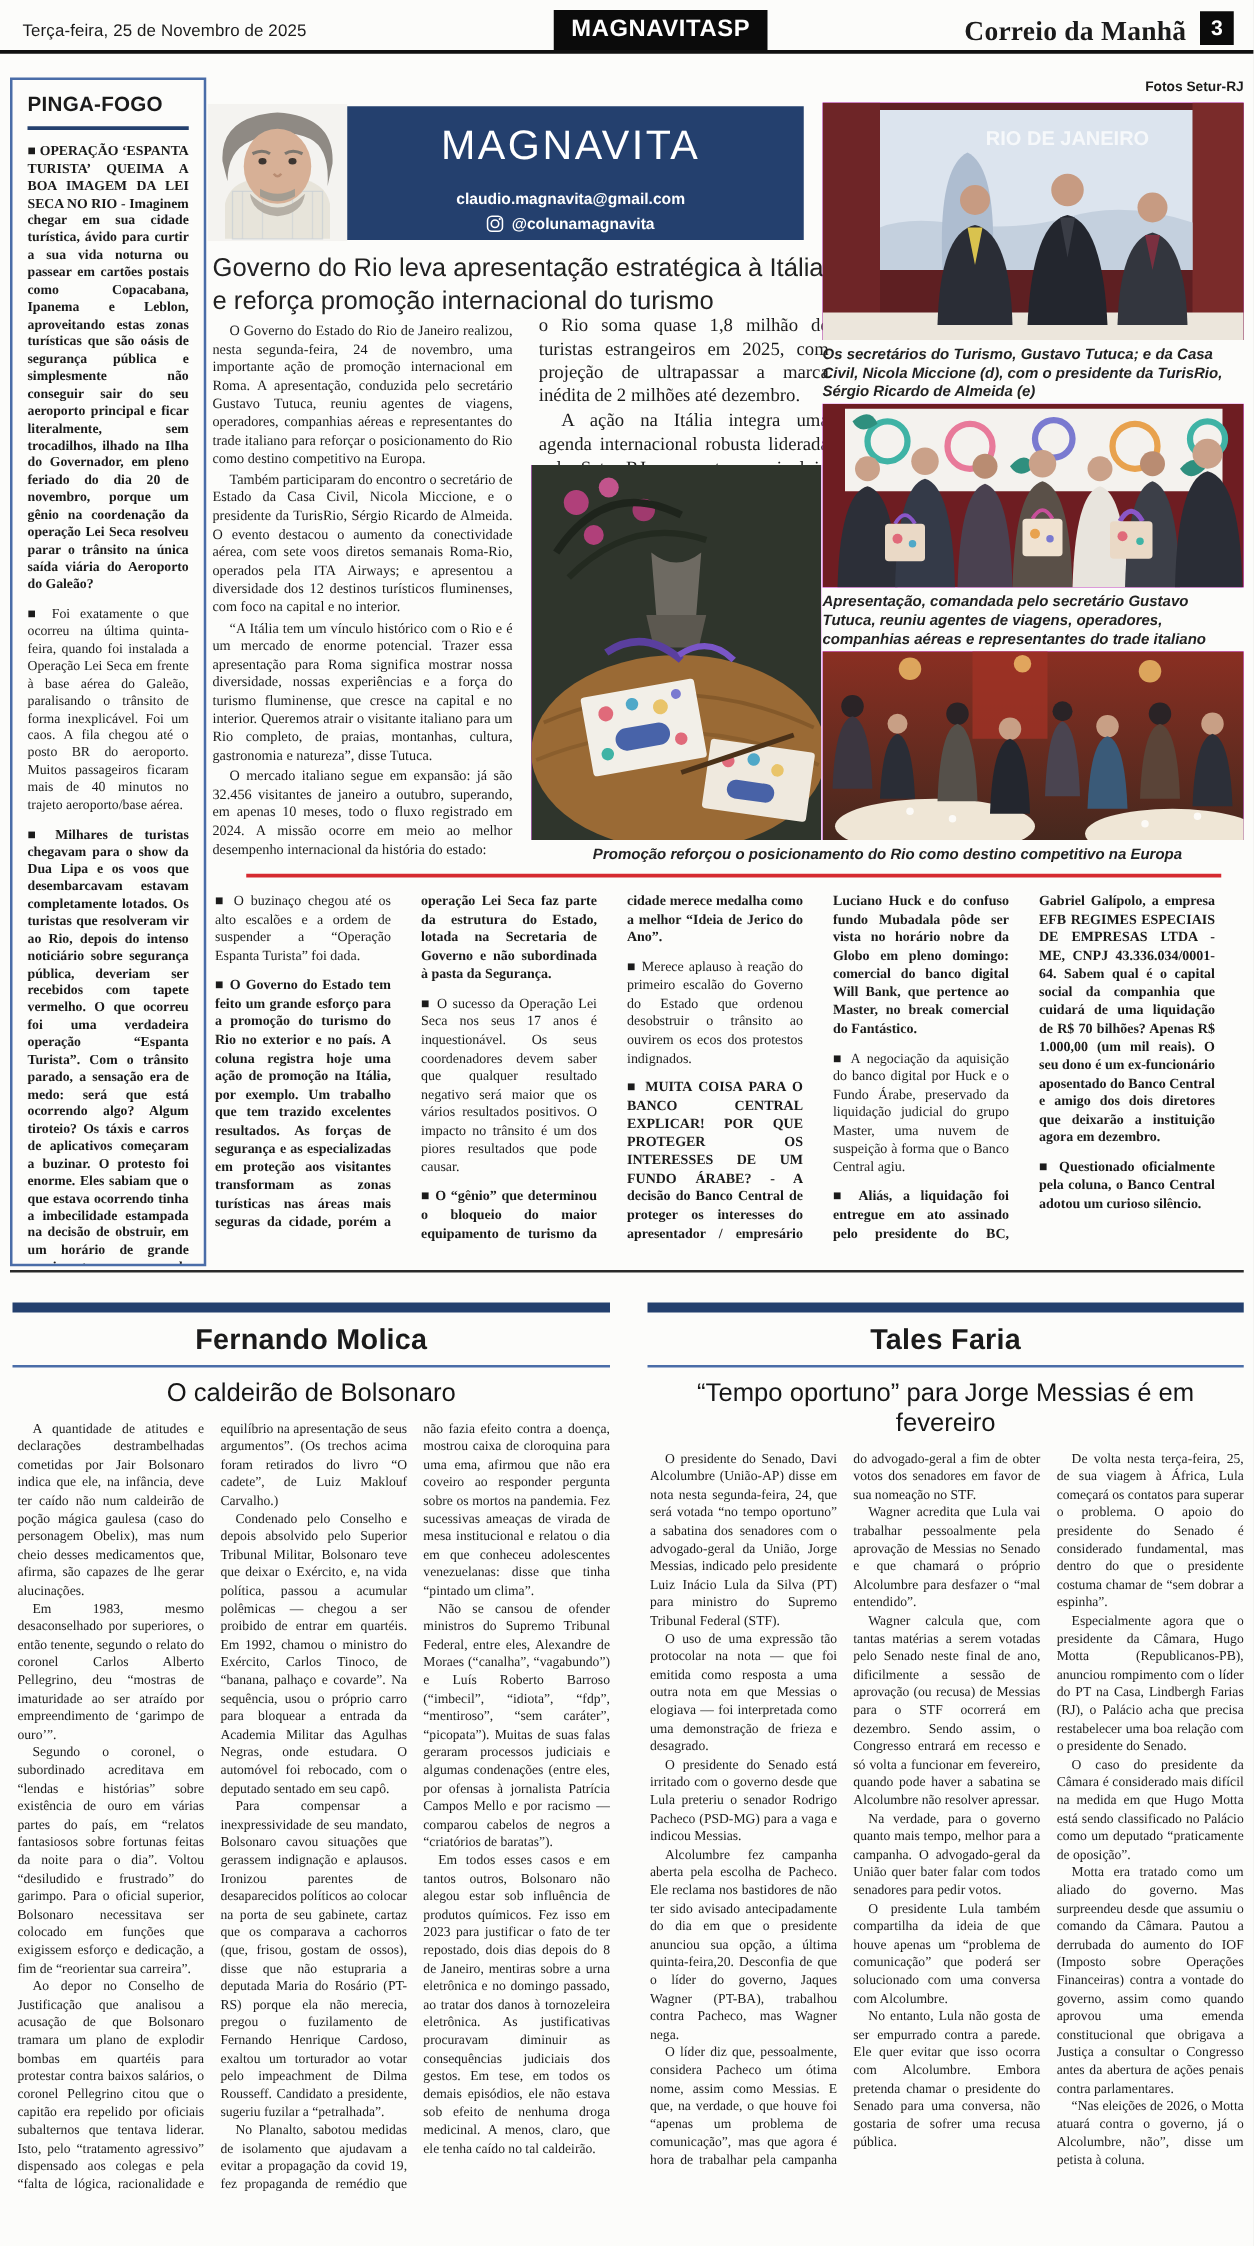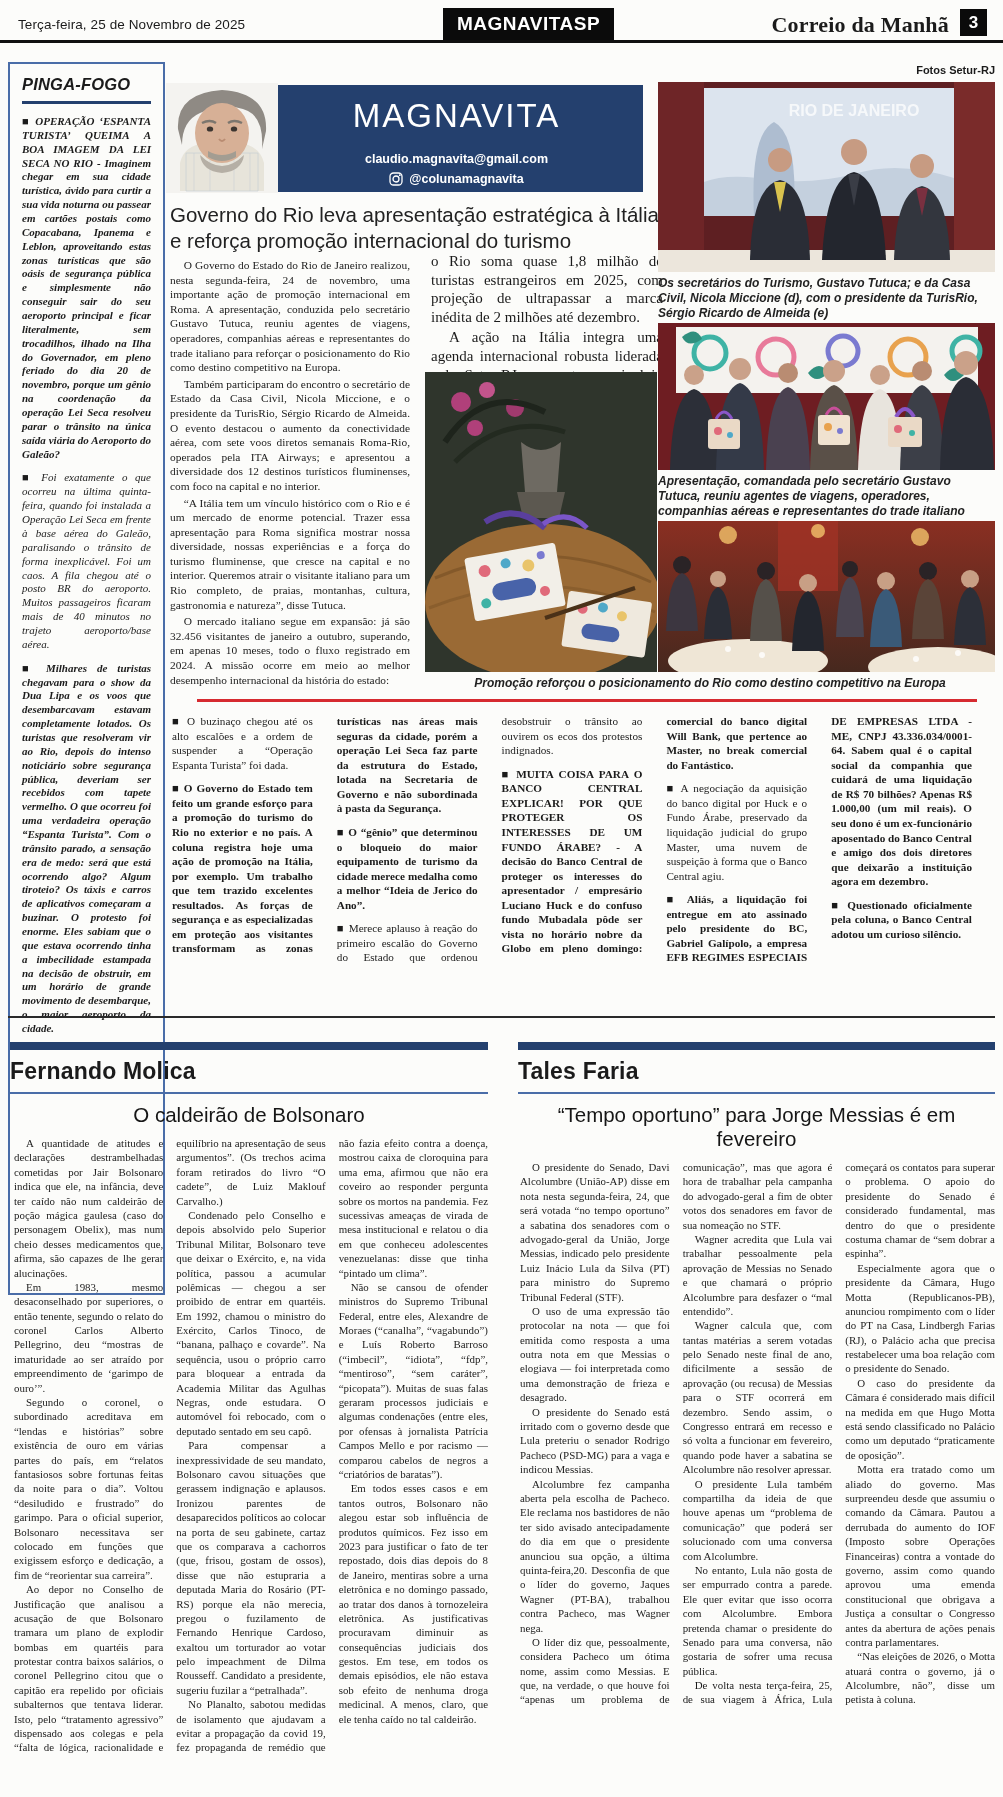--- a/index.html
+++ b/index.html
@@ -10,22 +10,22 @@
   
   #hdr-date{left:18px;top:17px;font-size:13.5px;font-weight:500;letter-spacing:.1px;}
   #hdr-section{left:443px;top:8px;background:#0b0b0b;color:#fff;font-weight:700;
                font-size:19px;letter-spacing:.5px;padding:5px 14px 5px 14px;}
   #hdr-masthead{right:54px;top:12px;font-family:"Liberation Serif","DejaVu Serif",serif;
                 font-weight:700;font-size:22px;letter-spacing:.2px;}
   #hdr-pagenum{right:16px;top:9px;background:#0b0b0b;color:#fff;font-weight:700;
                font-size:17px;width:27px;height:27px;display:flex;align-items:center;justify-content:center;}
   #hdr-rule{left:0;top:40px;width:1003px;height:3px;background:#101010;}
   
-  #pinga{left:8px;top:62px;width:157px;height:1233px;border:2px solid #4a6da8;box-sizing:border-box;
-         padding:11px 12px 20px 12px;overflow:hidden;background:#fcfcfa;font-style:italic;}
+  #pinga{left:8px;top:62px;width:157px;height:951px;border:2px solid #4a6da8;box-sizing:border-box;
+         padding:11px 12px 20px 12px;overflow:hidden;background:#fcfcfa;}
   #pinga-title{font-size:16.5px;font-weight:800;letter-spacing:.2px;}
   #pinga-underline{height:3px;background:#24406e;margin:7px 0 11px 0;}
   #pinga .para{font-family:"Liberation Serif","DejaVu Serif",serif;font-size:11px;line-height:1.26;
                margin:0 0 10px 0;text-align:justify;}
   
   #banner{left:198px;top:85px;width:445px;height:107px;background:#24406e;color:#fff;
           box-sizing:border-box;padding-top:12px;}
   #banner-title{text-align:center;padding-left:72px;font-size:33px;font-weight:500;letter-spacing:2px;}
   #banner-email{text-align:center;padding-left:72px;font-size:12.5px;font-weight:700;margin-top:17px;}
   #banner-ig{display:flex;align-items:center;justify-content:center;gap:6px;padding-left:72px;
@@ -50,21 +50,21 @@
   .caption{font-size:12px;font-weight:700;font-style:italic;line-height:1.25;color:#222;}
   #cap-bottom{left:425px;top:676px;width:570px;text-align:center;}
   
   #red-rule{left:197px;top:699px;width:780px;height:3px;background:#d62a30;}
   #notes{left:172px;top:714px;width:800px;height:300px;column-count:5;column-gap:24px;
          font-family:"Liberation Serif","DejaVu Serif",serif;font-size:11.2px;line-height:1.3;overflow:hidden;}
   #notes .para{margin:0 0 9px 0;text-align:justify;}
   
   #black-rule{left:8px;top:1016px;width:987px;height:2px;background:#2a2a2a;}
   .colhead .bar{height:8px;background:#24406e;}
-  .colhead .author{font-size:23px;font-weight:700;margin-top:8px;letter-spacing:.2px;}
+  .colhead .author{text-align:center;font-size:23px;font-weight:700;margin-top:8px;letter-spacing:.2px;}
   .colhead .thin{height:2px;background:#4a6da8;margin-top:7px;}
   .colhead .title{text-align:center;font-size:20.5px;font-weight:400;line-height:1.15;margin-top:9px;color:#161616;}
   #molica-head{left:10px;top:1042px;width:478px;}
   #faria-head{left:518px;top:1042px;width:477px;}
   .colbody{column-count:3;column-gap:13px;font-family:"Liberation Serif","DejaVu Serif",serif;
            font-size:10.9px;line-height:1.32;overflow:hidden;}
   .colbody .para{margin:0;text-indent:1.1em;text-align:justify;}
   #molica-body{left:14px;top:1136px;width:474px;height:654px;}
   #faria-body{left:520px;top:1160px;width:475px;height:630px;}
   svg{display:block;}
@@ -289,20 +289,21 @@
       <path d="M120 246 L210 216" stroke="#4a3118" stroke-width="4"></path>
     </svg>
   </div>
 
   <div class="abs caption" id="cap-bottom">Promoção reforçou o posicionamento do Rio como destino competitivo na Europa</div>
 
   <div class="abs" id="red-rule"></div>
   <div class="abs" id="notes">
       <p class="para">■ O buzinaço chegou até os alto escalões e a ordem de suspender a “Operação Espanta Turista” foi dada.</p>
       <p class="para bb">■ O Governo do Estado tem feito um grande esforço para a promoção do turismo do Rio no exterior e no país. A coluna registra hoje uma ação de promoção na Itália, por exemplo. Um trabalho que tem trazido excelentes resultados. As forças de segurança e as especializadas em proteção aos visitantes transformam as zonas turísticas nas áreas mais seguras da cidade, porém a operação Lei Seca faz parte da estrutura do Estado, lotada na Secretaria de Governo e não subordinada à pasta da Segurança.</p>
+      <p class="para">■ O sucesso da Operação Lei Seca nos seus 17 anos é inquestionável. Os seus coordenadores devem saber que qualquer resultado negativo será maior que os vários resultados positivos. O impacto no trânsito é um dos piores resultados que pode causar.</p>
       <p class="para bb">■ O “gênio” que determinou o bloqueio do maior equipamento de turismo da cidade merece medalha como a melhor “Ideia de Jerico do Ano”.</p>
       <p class="para">■ Merece aplauso à reação do primeiro escalão do Governo do Estado que ordenou desobstruir o trânsito ao ouvirem os ecos dos protestos indignados.</p>
       <p class="para bb">■ MUITA COISA PARA O BANCO CENTRAL EXPLICAR! POR QUE PROTEGER OS INTERESSES DE UM FUNDO ÁRABE? - A decisão do Banco Central de proteger os interesses do apresentador / empresário Luciano Huck e do confuso fundo Mubadala pôde ser vista no horário nobre da Globo em pleno domingo: comercial do banco digital Will Bank, que pertence ao Master, no break comercial do Fantástico.</p>
       <p class="para">■ A negociação da aquisição do banco digital por Huck e o Fundo Árabe, preservado da liquidação judicial do grupo Master, uma nuvem de suspeição à forma que o Banco Central agiu.</p>
       <p class="para bb">■ Aliás, a liquidação foi entregue em ato assinado pelo presidente do BC, Gabriel Galípolo, a empresa EFB REGIMES ESPECIAIS DE EMPRESAS LTDA - ME, CNPJ 43.336.034/0001-64. Sabem qual é o capital social da companhia que cuidará de uma liquidação de R$ 70 bilhões? Apenas R$ 1.000,00 (um mil reais). O seu dono é um ex-funcionário aposentado do Banco Central e amigo dos dois diretores que deixarão a instituição agora em dezembro.</p>
       <p class="para bb">■ Questionado oficialmente pela coluna, o Banco Central adotou um curioso silêncio.</p>
     </div>
 
   <div class="abs" id="black-rule"></div>
 
@@ -331,20 +332,21 @@
     <div class="title">“Tempo oportuno” para Jorge Messias é em fevereiro</div>
   </div>
   <div class="abs colbody" id="faria-body">
       <p class="para">O presidente do Senado, Davi Alcolumbre (União-AP) disse em nota nesta segunda-feira, 24, que será votada “no tempo oportuno” a sabatina dos senadores com o advogado-geral da União, Jorge Messias, indicado pelo presidente Luiz Inácio Lula da Silva (PT) para ministro do Supremo Tribunal Federal (STF).</p>
       <p class="para">O uso de uma expressão tão protocolar na nota — que foi emitida como resposta a uma outra nota em que Messias o elogiava — foi interpretada como uma demonstração de frieza e desagrado.</p>
       <p class="para">O presidente do Senado está irritado com o governo desde que Lula preteriu o senador Rodrigo Pacheco (PSD-MG) para a vaga e indicou Messias.</p>
       <p class="para">Alcolumbre fez campanha aberta pela escolha de Pacheco. Ele reclama nos bastidores de não ter sido avisado antecipadamente do dia em que o presidente anunciou sua opção, a última quinta-feira,20. Desconfia de que o líder do governo, Jaques Wagner (PT-BA), trabalhou contra Pacheco, mas Wagner nega.</p>
       <p class="para">O líder diz que, pessoalmente, considera Pacheco um ótima nome, assim como Messias. E que, na verdade, o que houve foi “apenas um problema de comunicação”, mas que agora é hora de trabalhar pela campanha do advogado-geral a fim de obter votos dos senadores em favor de sua nomeação no STF.</p>
       <p class="para">Wagner acredita que Lula vai trabalhar pessoalmente pela aprovação de Messias no Senado e que chamará o próprio Alcolumbre para desfazer o “mal entendido”.</p>
       <p class="para">Wagner calcula que, com tantas matérias a serem votadas pelo Senado neste final de ano, dificilmente a sessão de aprovação (ou recusa) de Messias para o STF ocorrerá em dezembro. Sendo assim, o Congresso entrará em recesso e só volta a funcionar em fevereiro, quando pode haver a sabatina se Alcolumbre não resolver apressar.</p>
+      <p class="para">Na verdade, para o governo quanto mais tempo, melhor para a campanha. O advogado-geral da União quer bater falar com todos senadores para pedir votos.</p>
       <p class="para">O presidente Lula também compartilha da ideia de que houve apenas um “problema de comunicação” que poderá ser solucionado com uma conversa com Alcolumbre.</p>
       <p class="para">No entanto, Lula não gosta de ser empurrado contra a parede. Ele quer evitar que isso ocorra com Alcolumbre. Embora pretenda chamar o presidente do Senado para uma conversa, não gostaria de sofrer uma recusa pública.</p>
       <p class="para">De volta nesta terça-feira, 25, de sua viagem à África, Lula começará os contatos para superar o problema. O apoio do presidente do Senado é considerado fundamental, mas dentro do que o presidente costuma chamar de “sem dobrar a espinha”.</p>
       <p class="para">Especialmente agora que o presidente da Câmara, Hugo Motta (Republicanos-PB), anunciou rompimento com o líder do PT na Casa, Lindbergh Farias (RJ), o Palácio acha que precisa restabelecer uma boa relação com o presidente do Senado.</p>
       <p class="para">O caso do presidente da Câmara é considerado mais difícil na medida em que Hugo Motta está sendo classificado no Palácio como um deputado “praticamente de oposição”.</p>
       <p class="para">Motta era tratado como um aliado do governo. Mas surpreendeu desde que assumiu o comando da Câmara. Pautou a derrubada do aumento do IOF (Imposto sobre Operações Financeiras) contra a vontade do governo, assim como quando aprovou uma emenda constitucional que obrigava a Justiça a consultar o Congresso antes da abertura de ações penais contra parlamentares.</p>
       <p class="para">“Nas eleições de 2026, o Motta atuará contra o governo, já o Alcolumbre, não”, disse um petista à coluna.</p>
     </div>
 
 </div>

